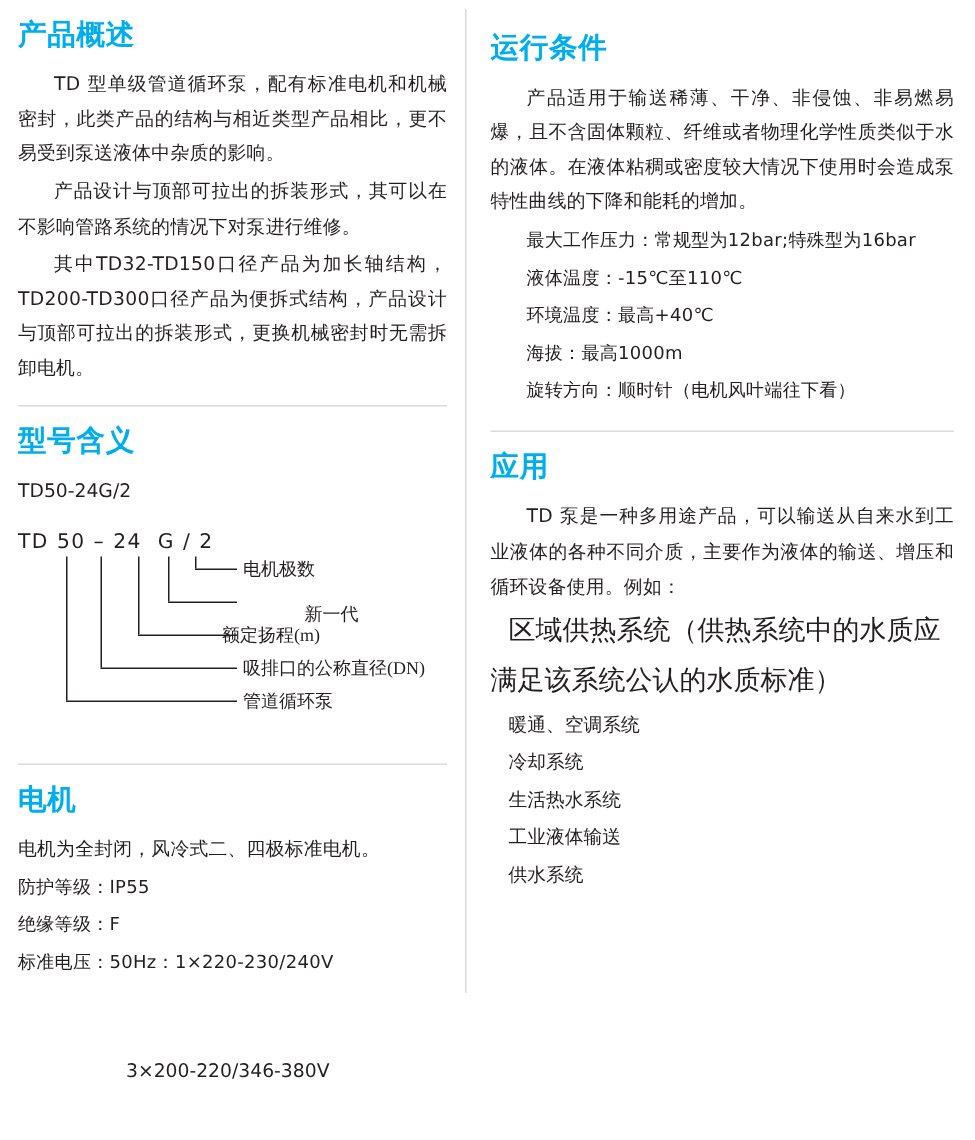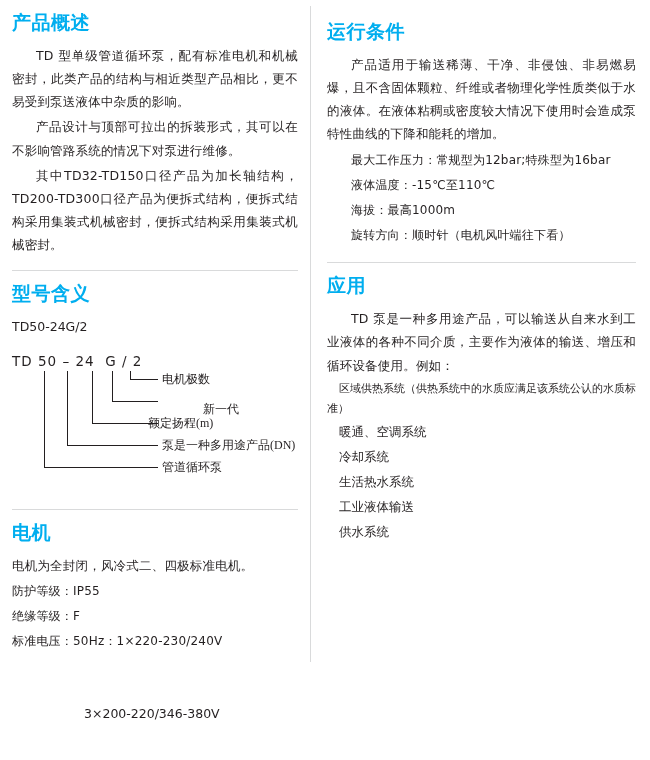--- a/index.html
+++ b/index.html
@@ -113,37 +113,37 @@
   .volt-indent { padding-left: 72px; margin-top: 46px; }
 
   
   .app-list-item {
     font-size: 12.5px;
     line-height: 2.0;
     margin: 0;
     text-indent: 12px;
   }
   .app-first {
-    font-size: 11px;
+    font-size: 18px;
     line-height: 1.85;
     margin: 0;
     text-indent: 12px;
   }
 </style>
 </head>
 <body>
 
 <div class="page">
 
   <div class="col-left">
 
     <h2 class="section-title">产品概述</h2>
     <p class="para indent">TD 型单级管道循环泵，配有标准电机和机械密封，此类产品的结构与相近类型产品相比，更不易受到泵送液体中杂质的影响。</p>
     <p class="para indent">产品设计与顶部可拉出的拆装形式，其可以在不影响管路系统的情况下对泵进行维修。</p>
-    <p class="para indent">其中TD32-TD150口径产品为加长轴结构，TD200-TD300口径产品为便拆式结构，便拆式结构采用集装式机械密封，便拆式结构采用集装式机械密封。</p>
+    <p class="para indent">其中TD32-TD150口径产品为加长轴结构，TD200-TD300口径产品为便拆式结构，产品设计与顶部可拉出的拆装形式，更换机械密封时无需拆卸电机。</p>
 
     <hr class="hr">
 
     <h2 class="section-title">型号含义</h2>
 
     <div class="model-block">
       <p class="model-head">TD50-24G/2</p>
       <p class="model-code">TD 50 – 24  G / 2</p>
 
       <div class="diagram">
@@ -155,21 +155,21 @@
         <div class="vline" style="left:100px; height:30px;"></div>
         <div class="hline" style="left:100px; top:30px; width:46px;"></div>
         <div class="dlabel" style="left:150px; top:32px;margin-left:41px;">新一代</div>
 
         <div class="vline" style="left:80px; height:52px;"></div>
         <div class="hline" style="left:80px; top:52px; width:66px;"></div>
         <div class="dlabel" style="left:136px; top:46px;">额定扬程(m)</div>
 
         <div class="vline" style="left:55px; height:74px;"></div>
         <div class="hline" style="left:55px; top:74px; width:91px;"></div>
-        <div class="dlabel" style="left:150px; top:68px;">泵是一种多用途产品(DN)</div>
+        <div class="dlabel" style="left:150px; top:68px;">吸排口的公称直径(DN)</div>
 
         <div class="vline" style="left:32px; height:96px;"></div>
         <div class="hline" style="left:32px; top:96px; width:114px;"></div>
         <div class="dlabel" style="left:150px; top:90px;">管道循环泵</div>
       </div>
     </div>
 
     <hr class="hr">
 
     <h2 class="section-title">电机</h2>
@@ -183,20 +183,21 @@
 
   <div class="col-divider"></div>
 
   <div class="col-right">
 
     <h2 class="section-title">运行条件</h2>
     <p class="para indent">产品适用于输送稀薄、干净、非侵蚀、非易燃易爆，且不含固体颗粒、纤维或者物理化学性质类似于水的液体。在液体粘稠或密度较大情况下使用时会造成泵特性曲线的下降和能耗的增加。</p>
 
     <p class="spec-line spec-indent">最大工作压力：常规型为12bar;特殊型为16bar</p>
     <p class="spec-line spec-indent">液体温度：-15℃至110℃</p>
+    <p class="spec-line spec-indent">环境温度：最高+40℃</p>
     <p class="spec-line spec-indent">海拔：最高1000m</p>
     <p class="spec-line spec-indent">旋转方向：顺时针（电机风叶端往下看）</p>
 
     <hr class="hr">
 
     <h2 class="section-title">应用</h2>
     <p class="para indent">TD 泵是一种多用途产品，可以输送从自来水到工业液体的各种不同介质，主要作为液体的输送、增压和循环设备使用。例如：</p>
 
     <p class="app-first">区域供热系统（供热系统中的水质应满足该系统公认的水质标准）</p>
     <p class="app-list-item">暖通、空调系统</p>

